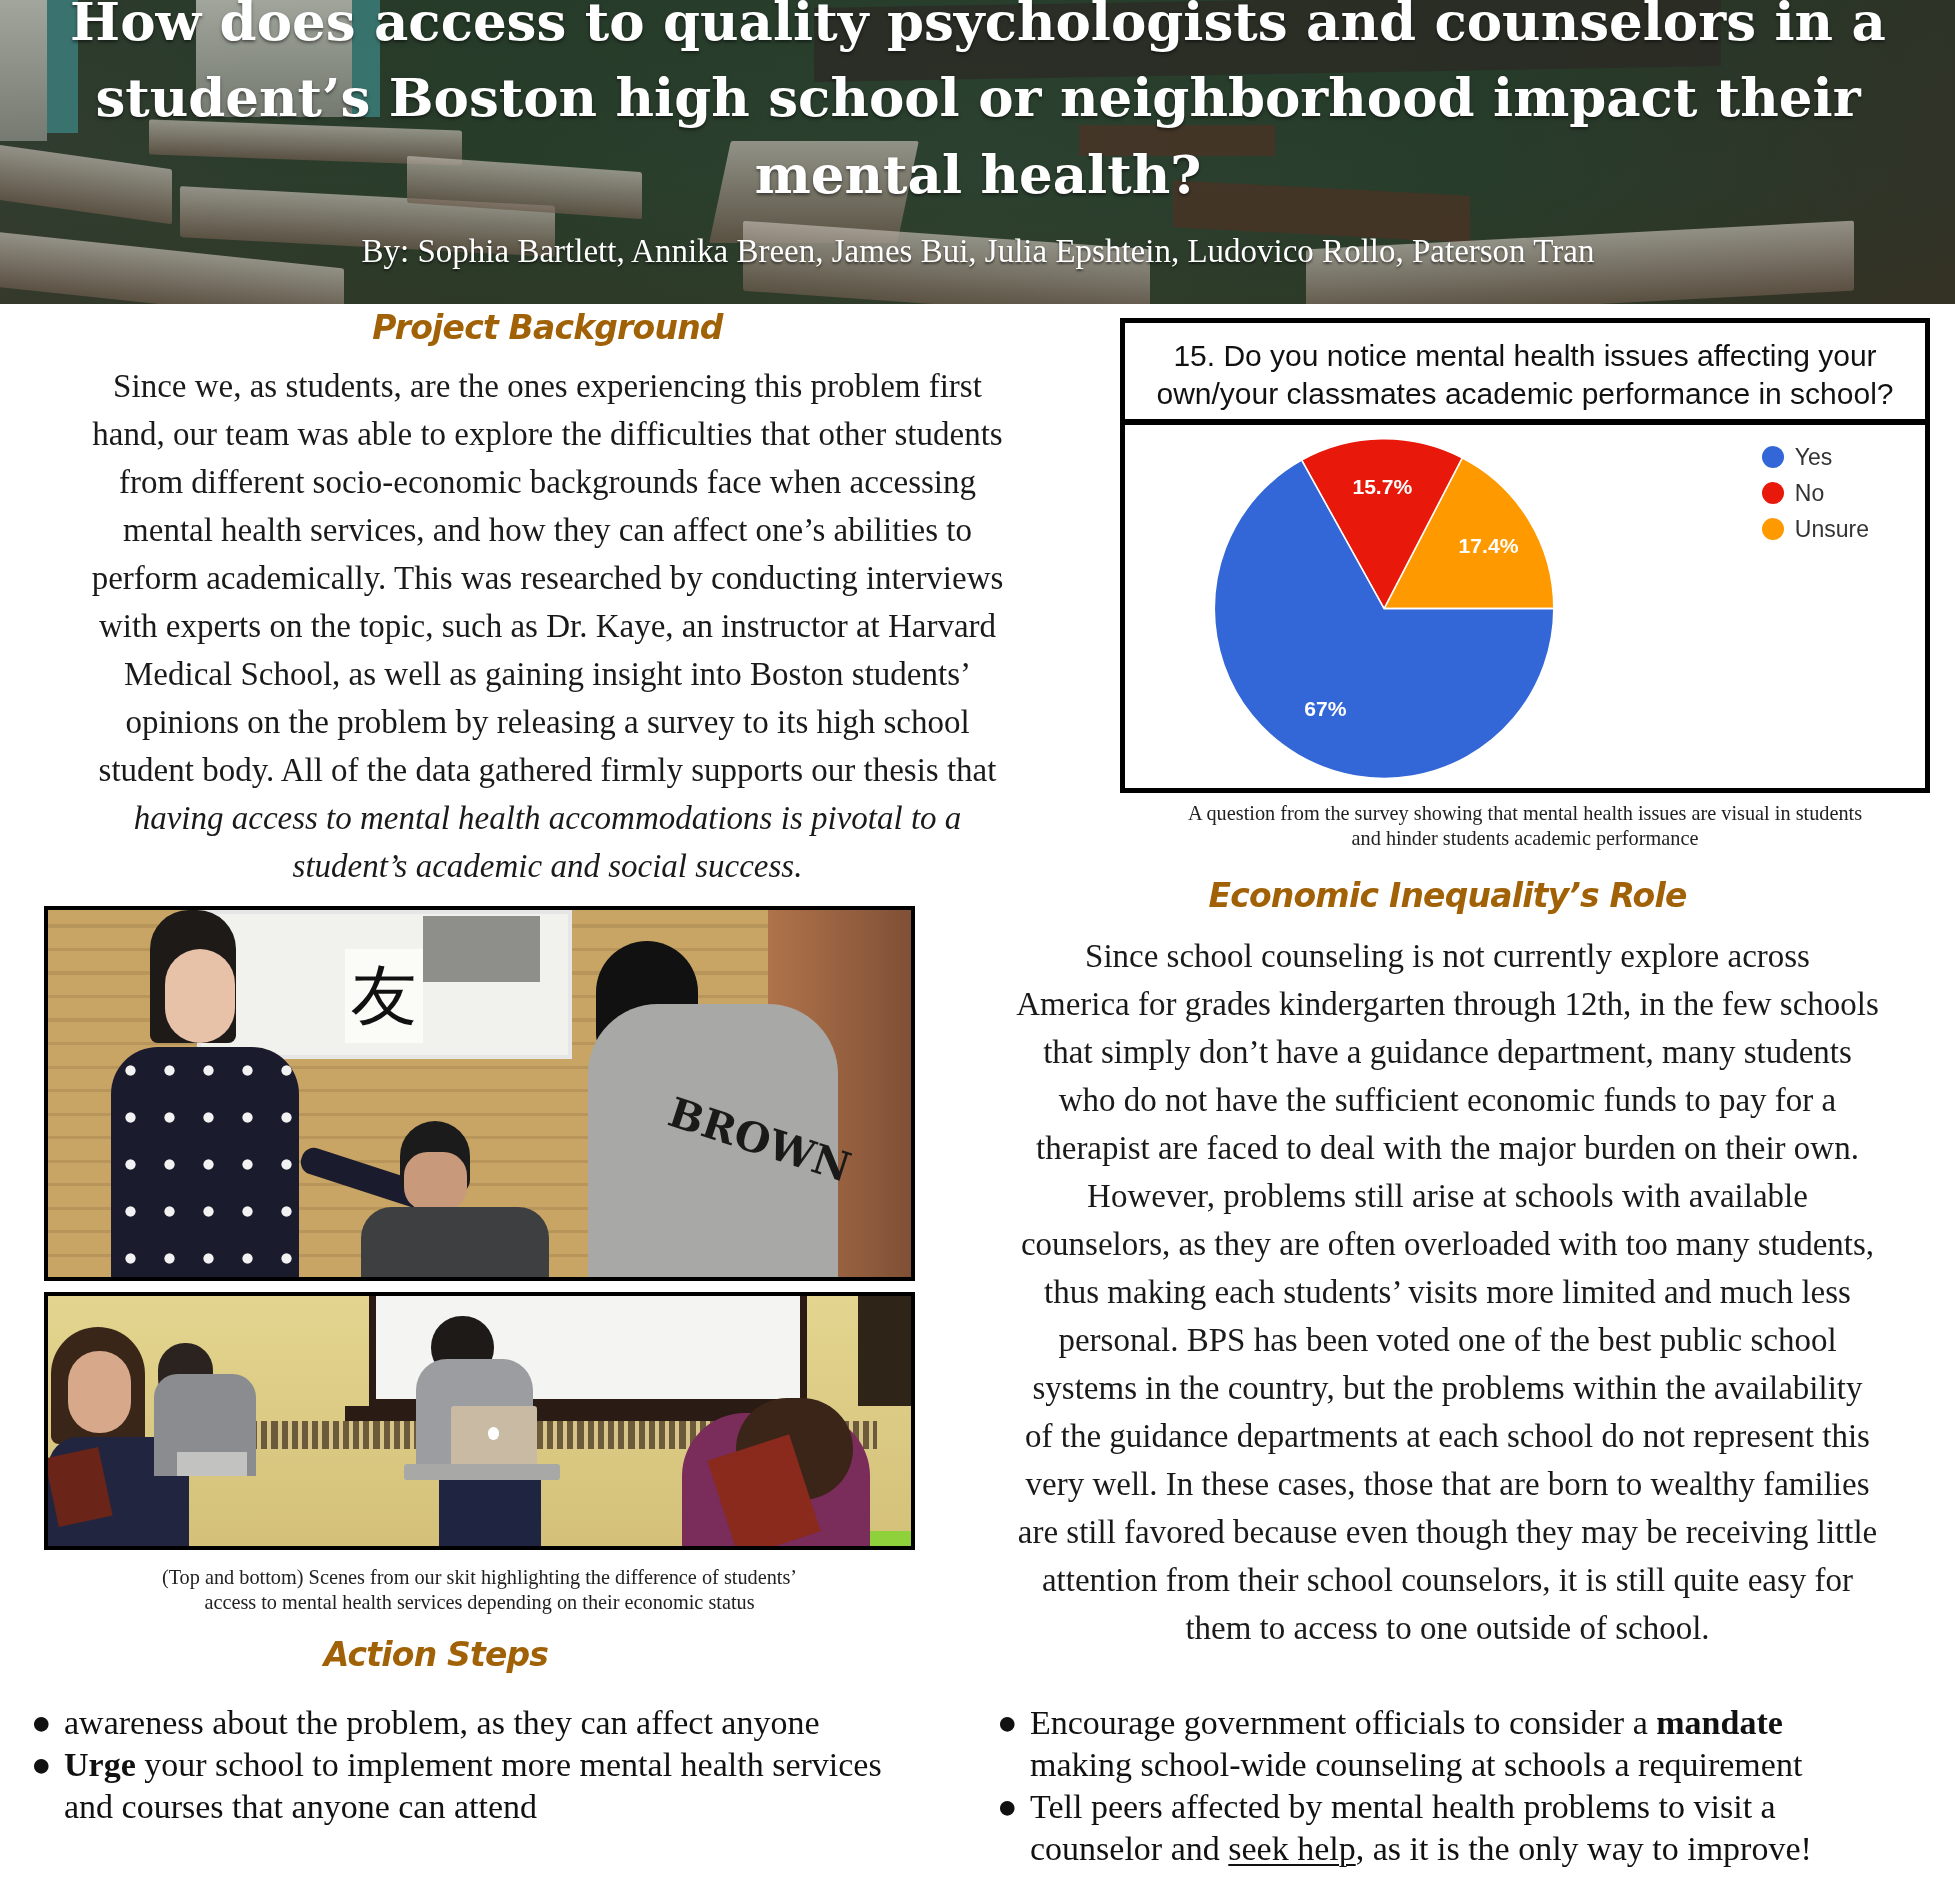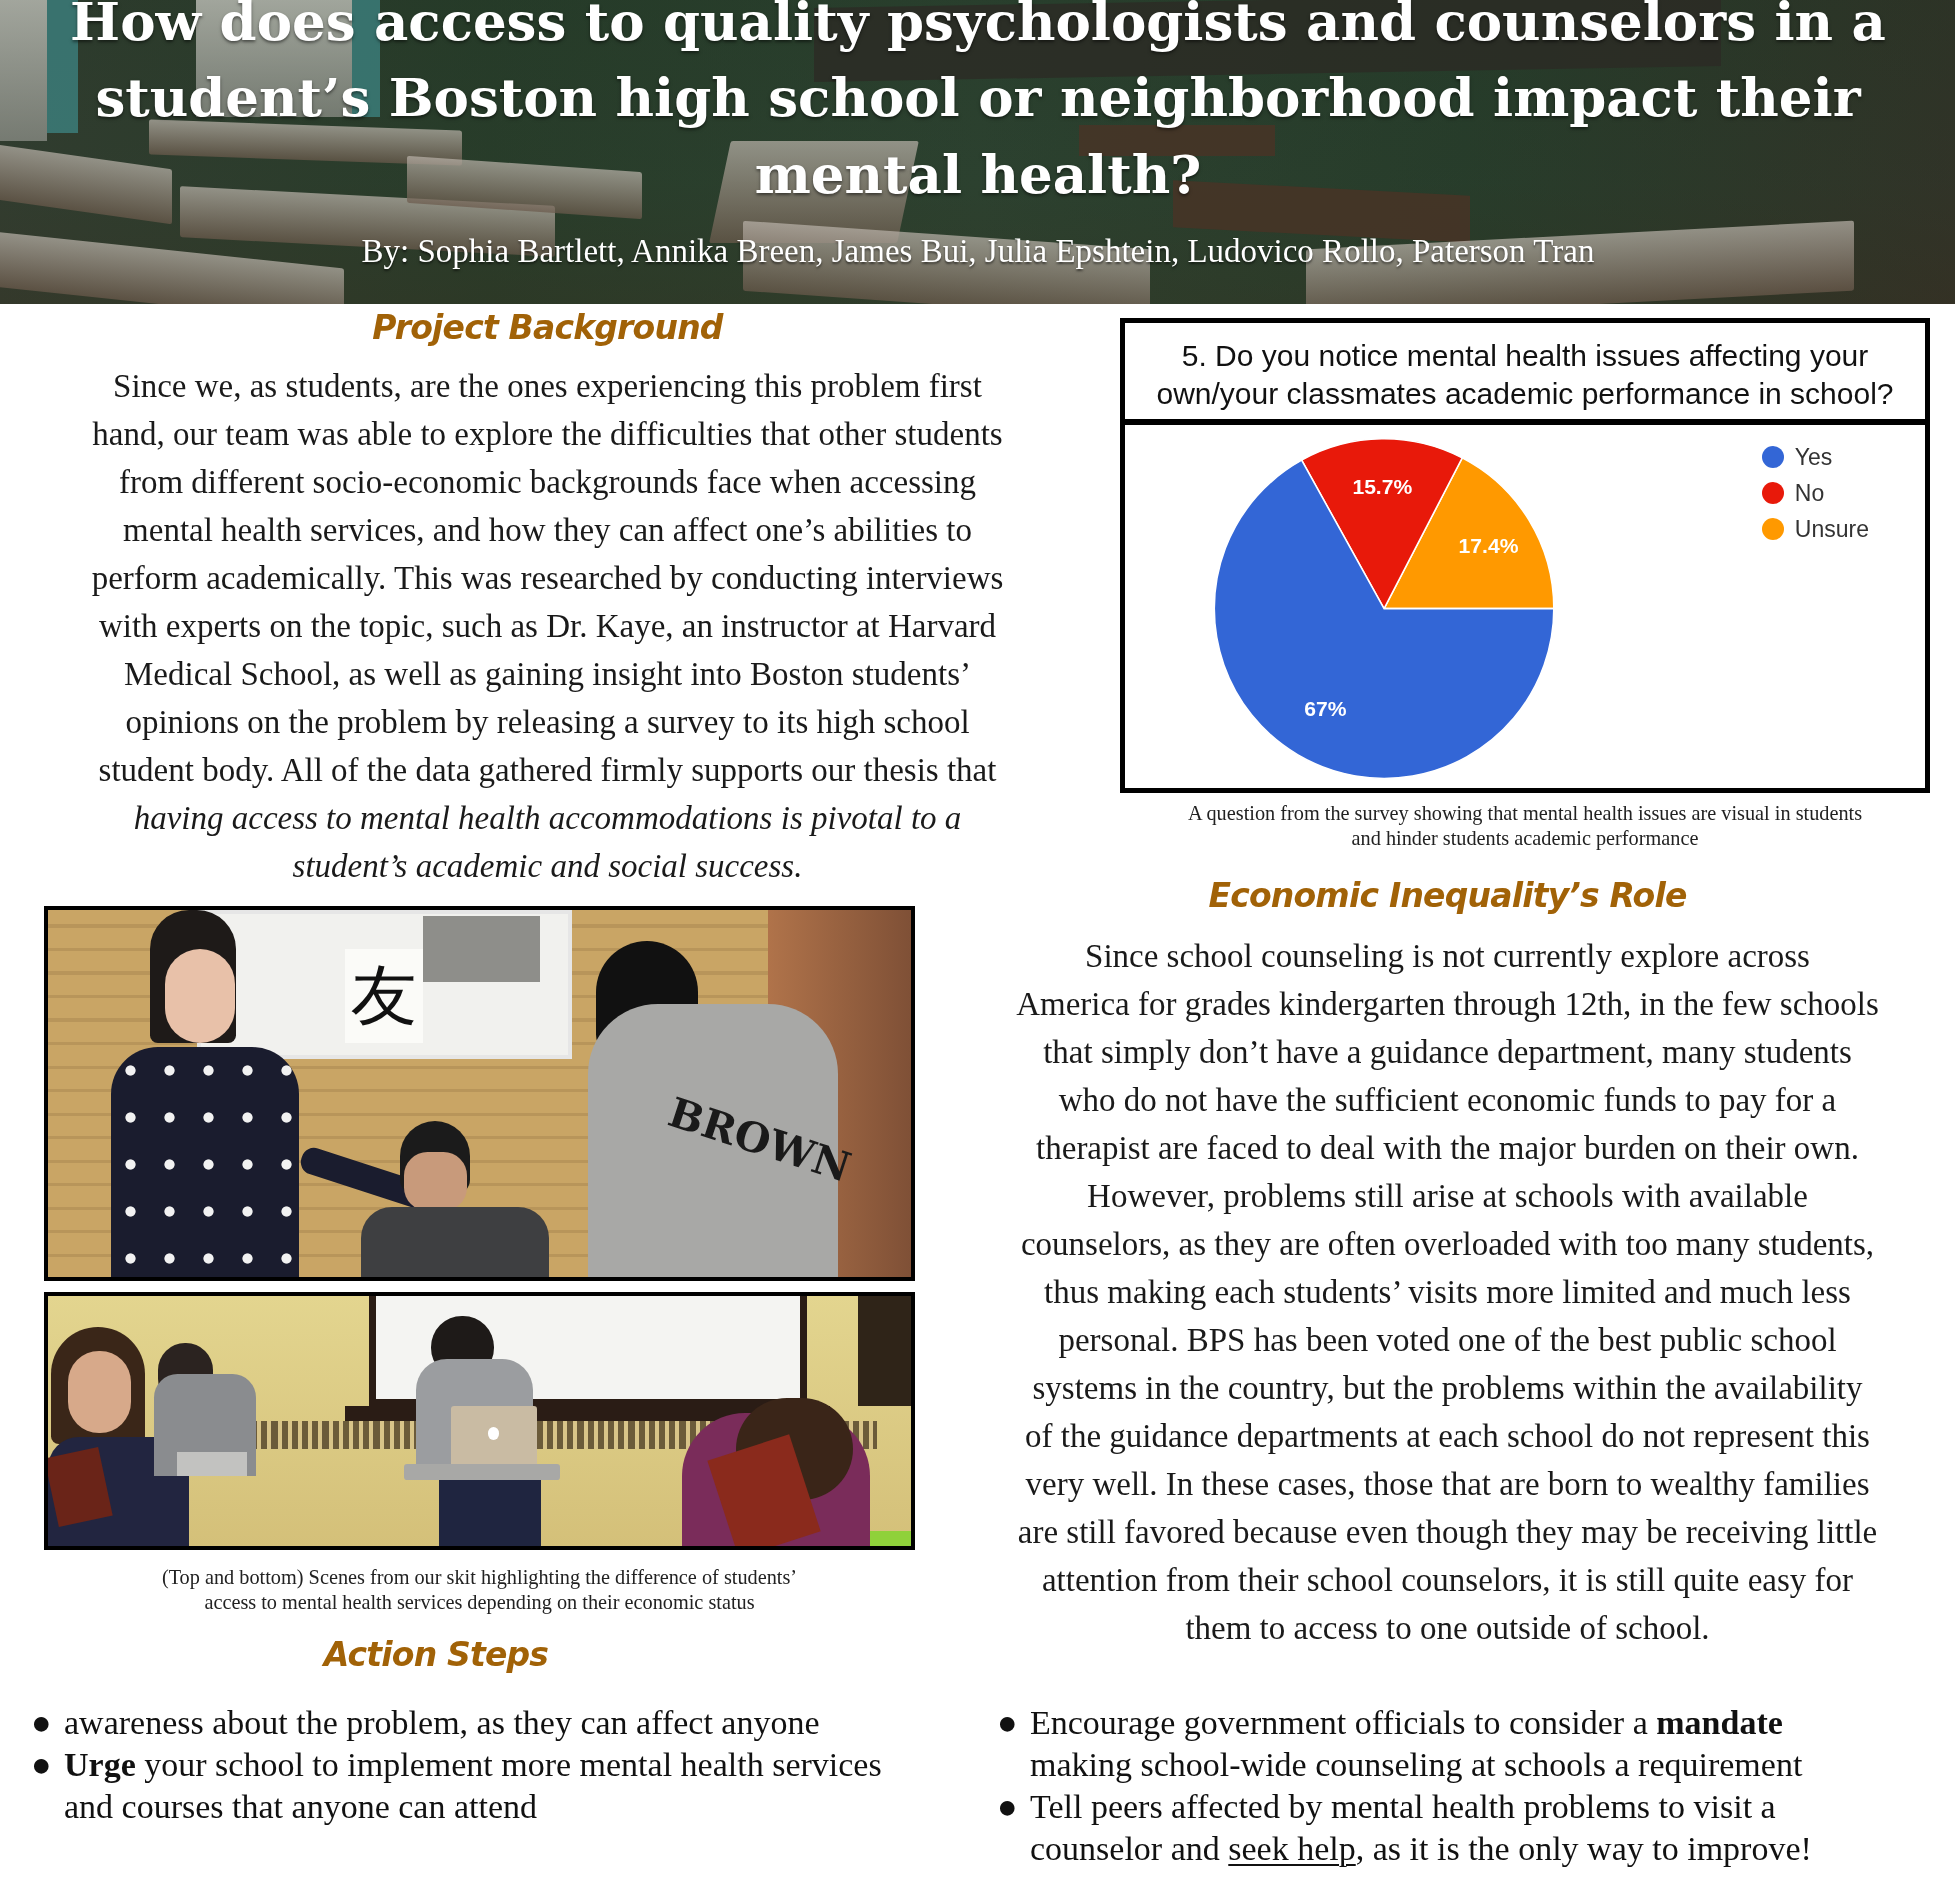--- a/index.html
+++ b/index.html
@@ -119,21 +119,21 @@
   <div>with experts on the topic, such as Dr. Kaye, an instructor at Harvard</div>
   <div>Medical School, as well as gaining insight into Boston students’</div>
   <div>opinions on the problem by releasing a survey to its high school</div>
   <div>student body. All of the data gathered firmly supports our thesis that</div>
   <div style="font-style:italic;">having access to mental health accommodations is pivotal to a</div>
   <div style="font-style:italic;">student’s academic and social success.</div>
 </div>
 
 <div class="chart-box">
   <div class="chart-title">
-    <div>5. Do you notice mental health issues affecting your</div>
+    <div>15. Do you notice mental health issues affecting your</div>
     <div>own/your classmates academic performance in school?</div>
   </div>
   <svg class="chart-svg" id="pie-svg" width="799" height="356" viewBox="0 0 1021 455">
       <path d="M331,227 L548,227 A217,217 0 0 0 430.93926168502105,34.383427572150765 Z" fill="#ff9900" stroke="#ffffff" stroke-width="2"></path>
       <text x="464.5166374967568" y="155.85663852440155" text-anchor="middle" fill="#ffffff" font-family="Liberation Sans, sans-serif" font-weight="bold" font-size="27">17.4%</text>
       <path d="M331,227 L430.93926168502105,34.383427572150765 A217,217 0 0 0 225.6606623286882,37.28277901316034 Z" fill="#e8190a" stroke="#ffffff" stroke-width="2"></path>
       <text x="328.79348897511676" y="80.77558158502538" text-anchor="middle" fill="#ffffff" font-family="Liberation Sans, sans-serif" font-weight="bold" font-size="27">15.7%</text>
       <path d="M331,227 L225.6606623286882,37.28277901316034 A217,217 0 1 0 548,227.00000000000006 Z" fill="#3366d6" stroke="#ffffff" stroke-width="2"></path>
       <text x="256.1530889528818" y="364.1687599479714" text-anchor="middle" fill="#ffffff" font-family="Liberation Sans, sans-serif" font-weight="bold" font-size="27">67%</text>
     </svg>

